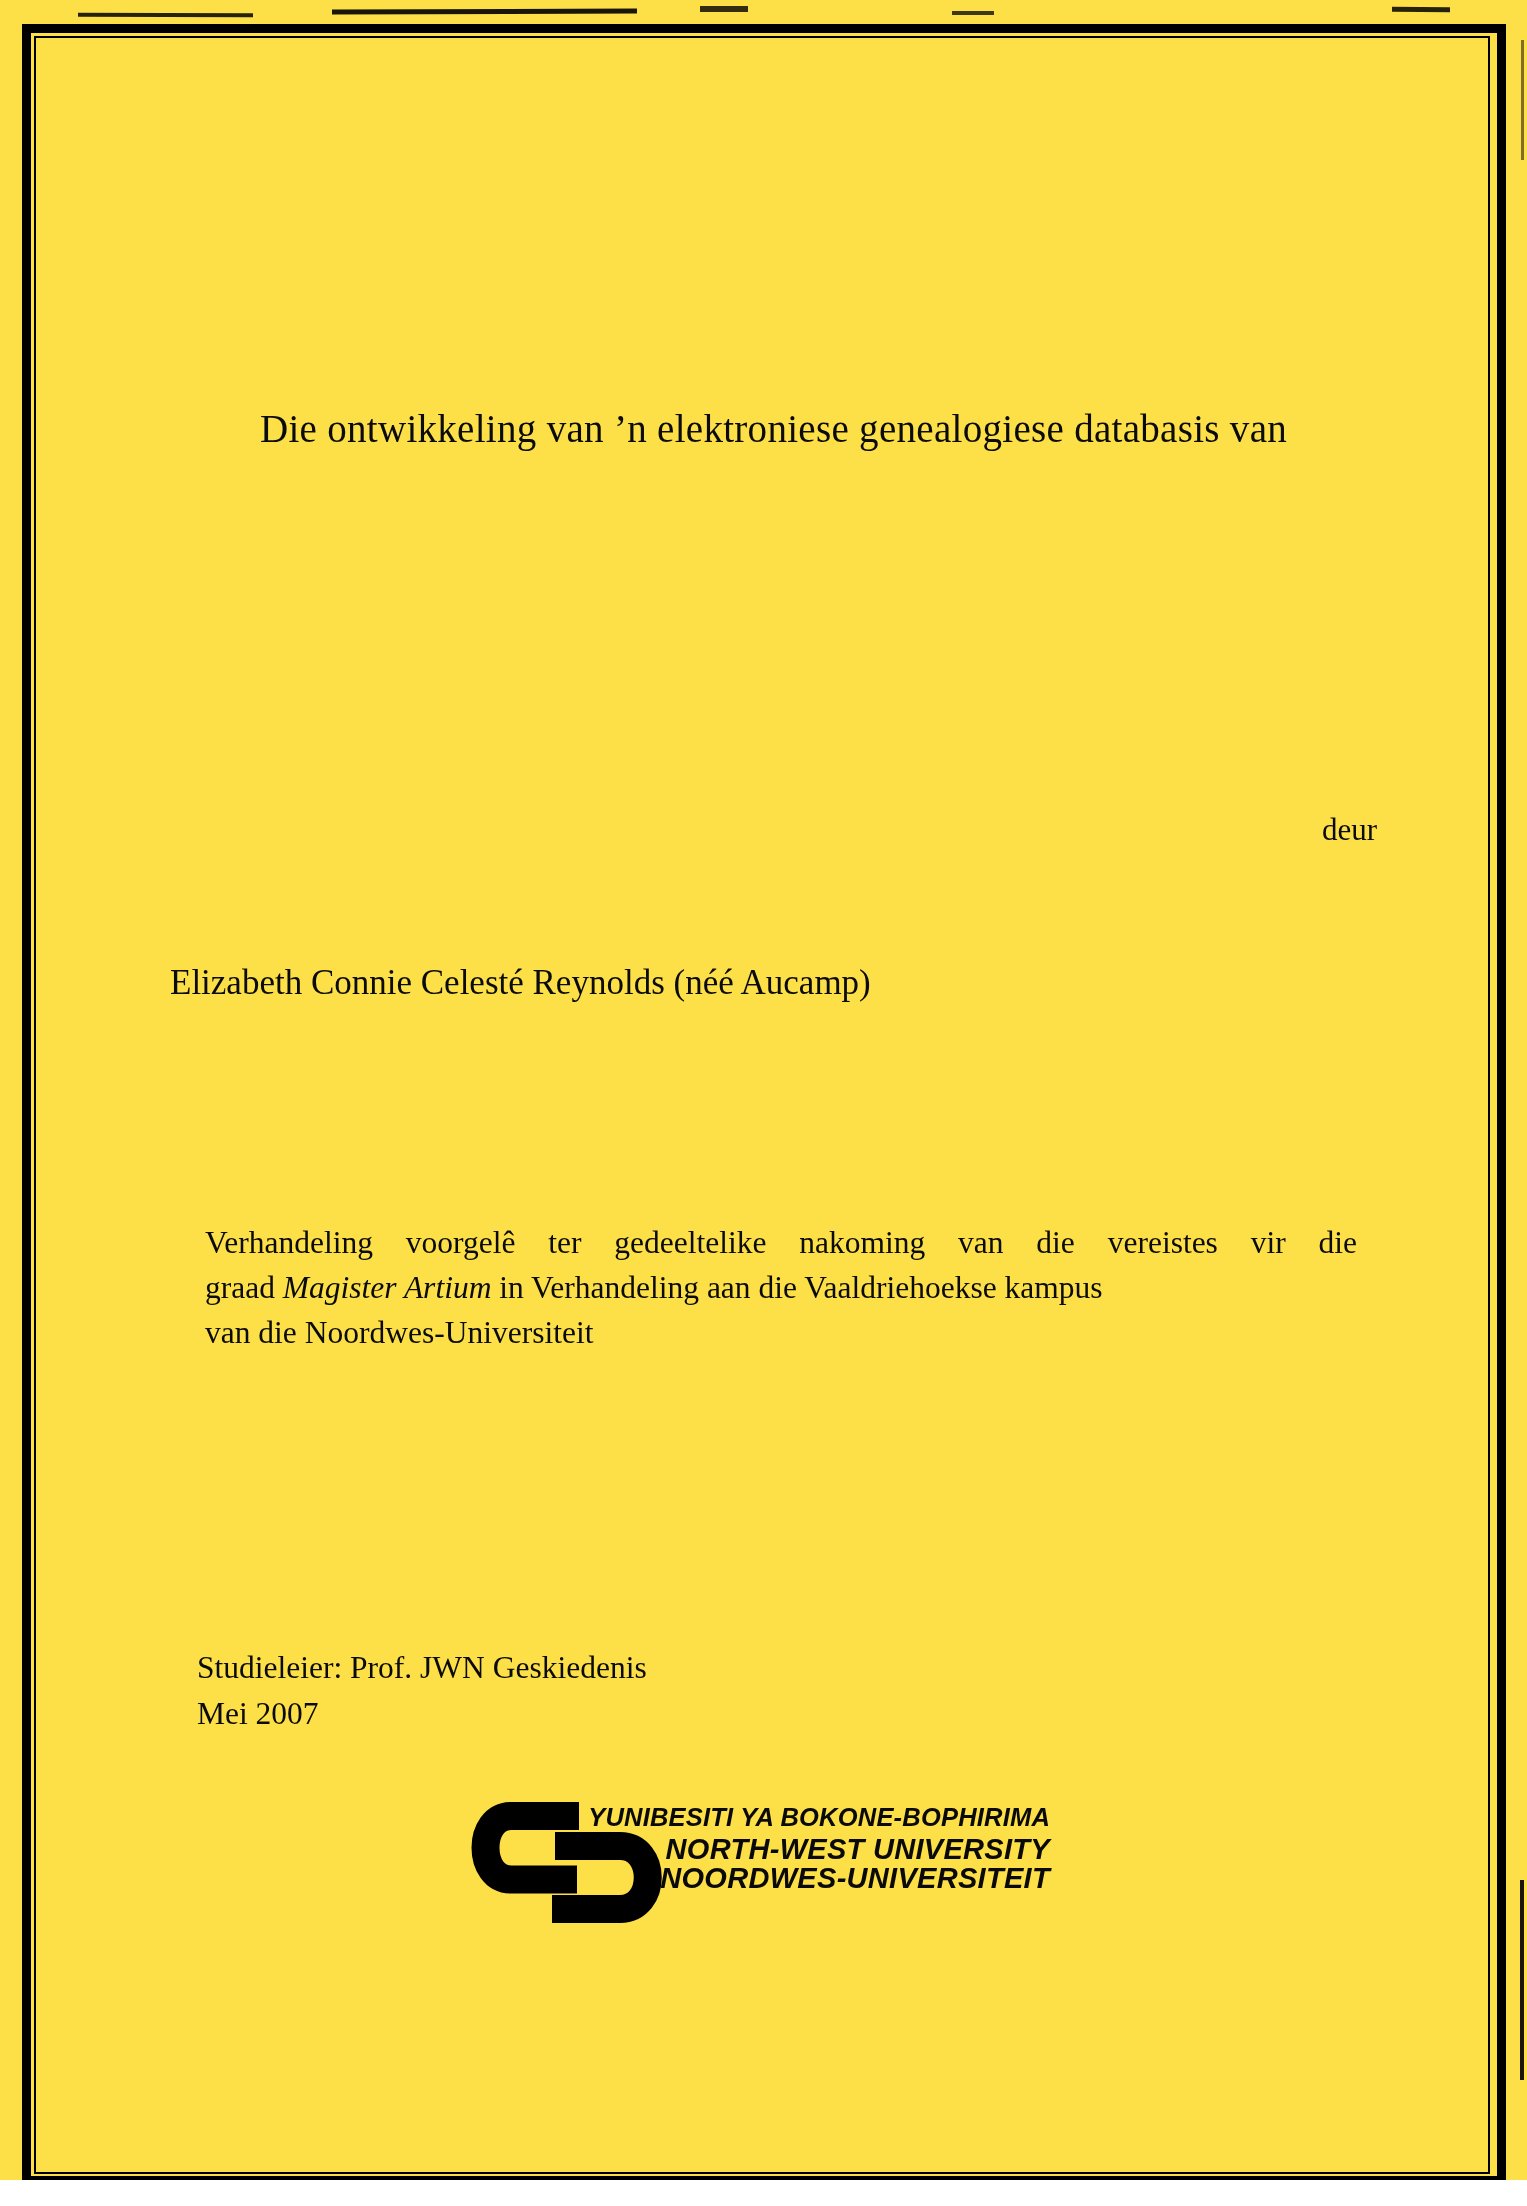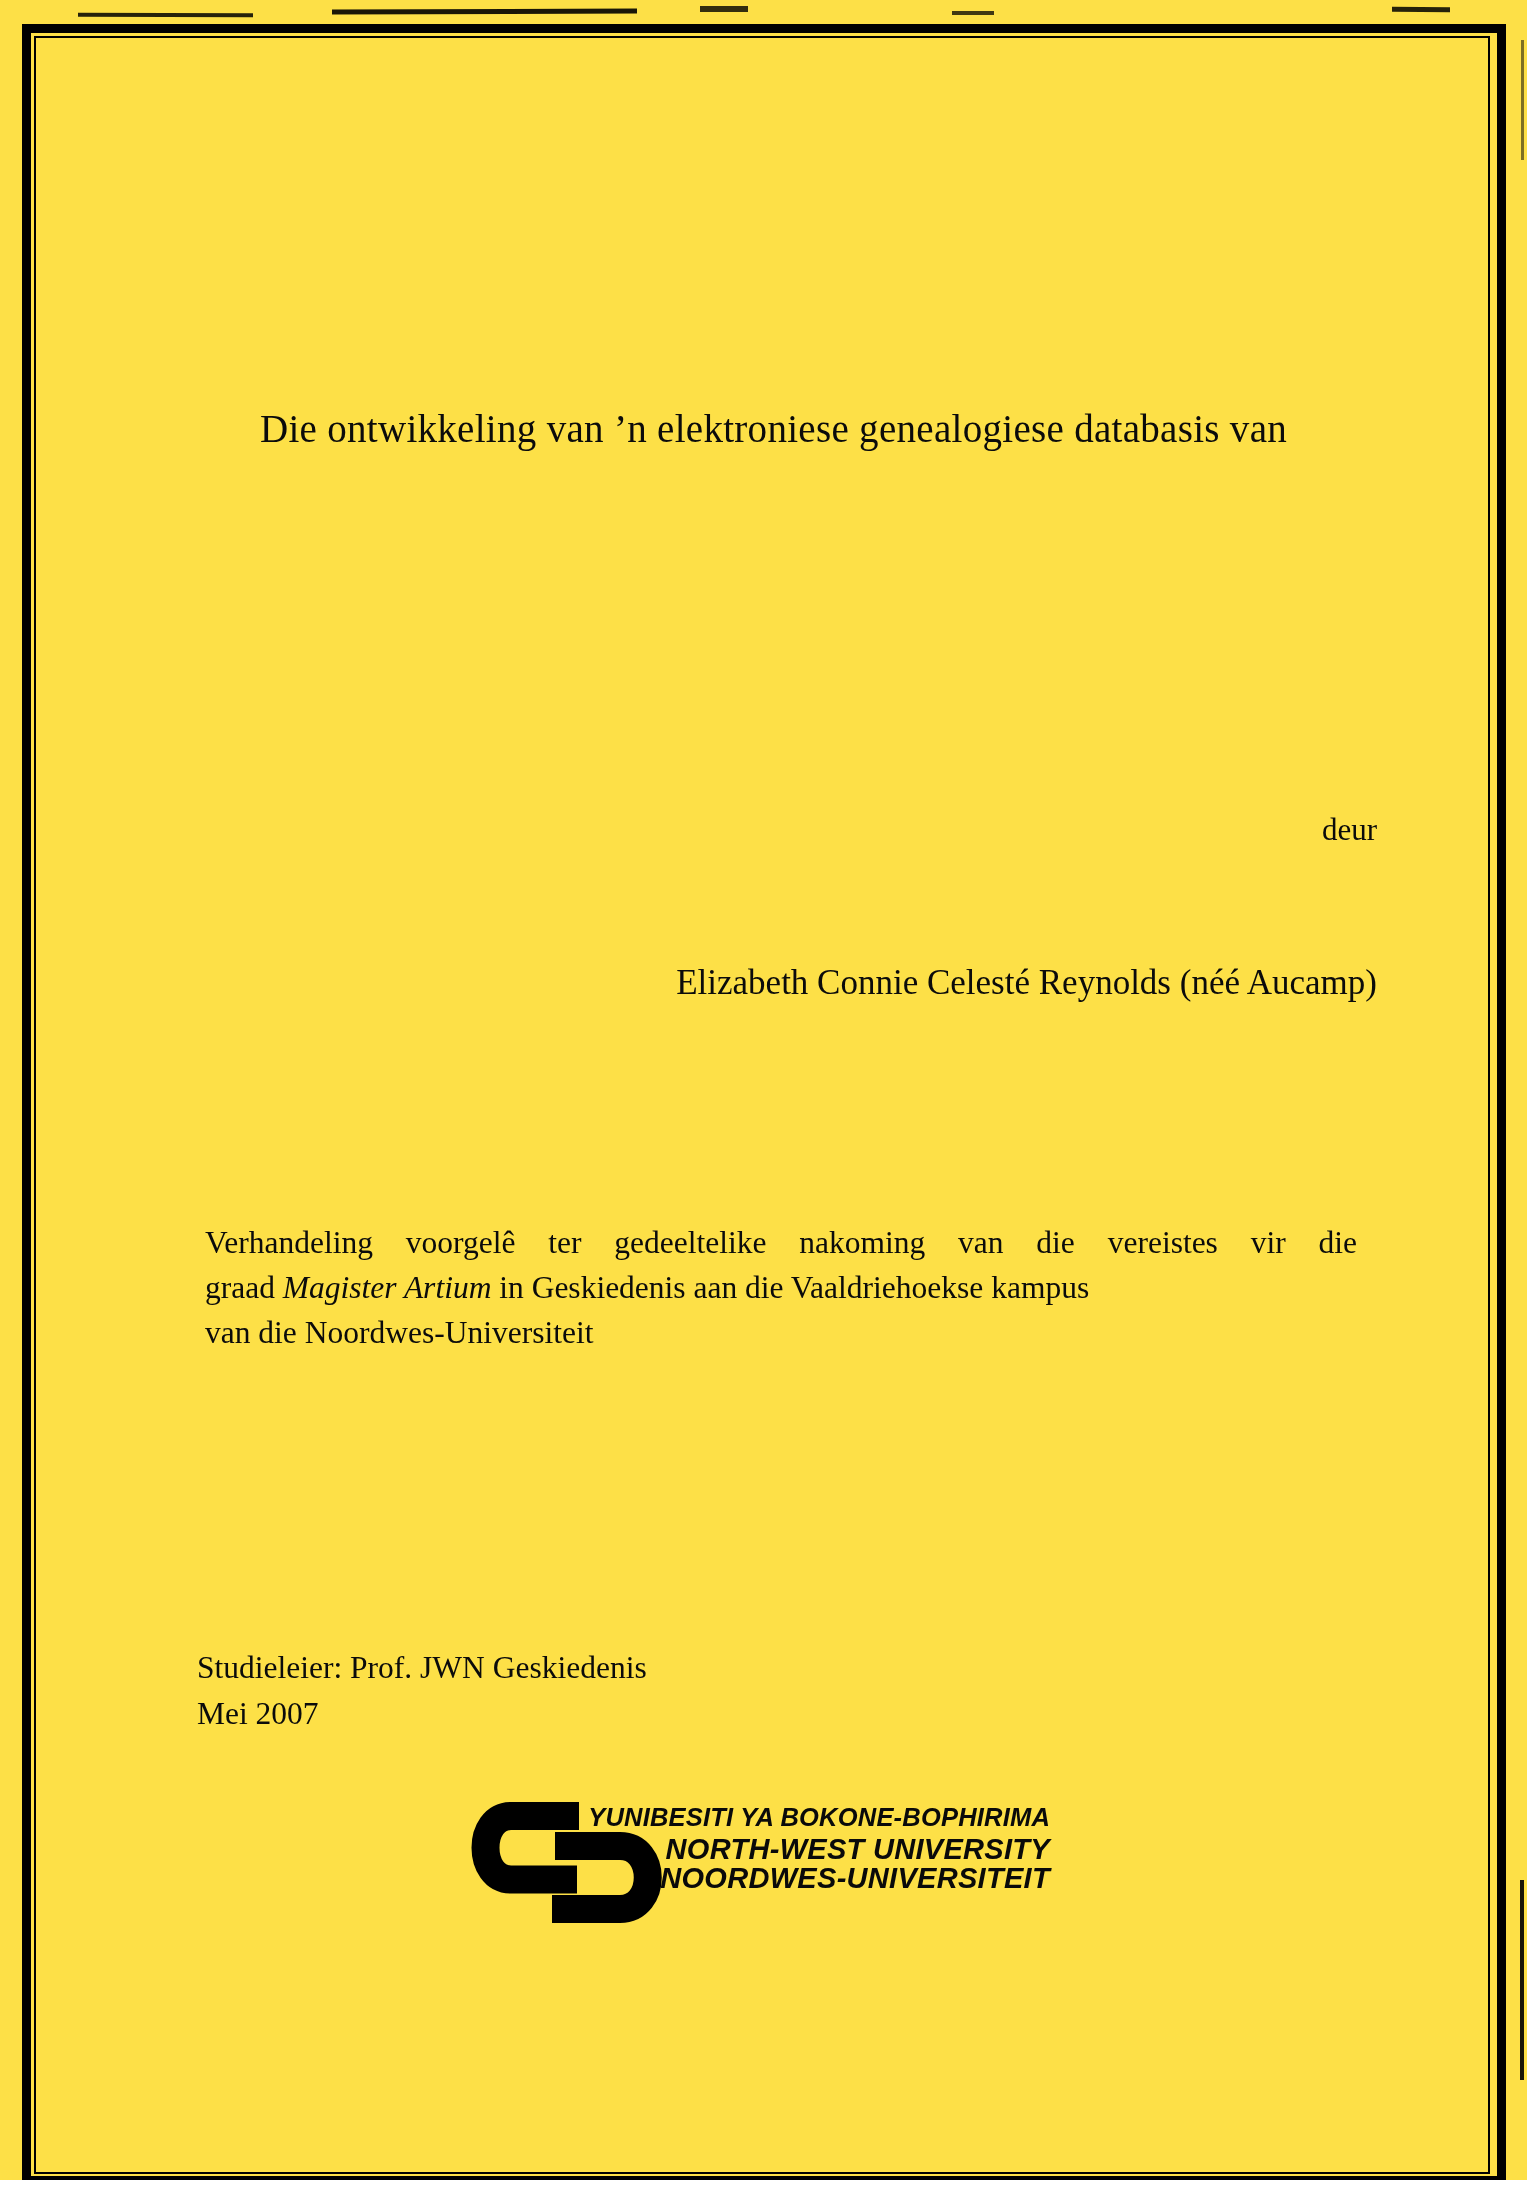--- a/index.html
+++ b/index.html
@@ -53,21 +53,21 @@
   .byline {
     position: absolute;
     left: 170px; right: 150px; top: 812px;
     text-align: right;
     font-size: 31px;
     line-height: 36px;
   }
   .author {
     position: absolute;
     left: 170px; right: 150px; top: 962px;
-    text-align: right;
+    text-align: left;
     font-size: 35px;
     line-height: 42px;
   }
   .declaration {
     position: absolute;
     left: 205px; top: 1220px;
     width: 1152px;
     font-size: 31.5px;
     line-height: 45px;
   }
@@ -131,21 +131,21 @@
   <div class="title-block">
     <div>Die ontwikkeling van ’n elektroniese genealogiese databasis van</div>
   </div>
 
   <div class="byline">deur</div>
 
   <div class="author">Elizabeth Connie Celesté Reynolds (néé Aucamp)</div>
 
   <div class="declaration">
     <div class="decl-justified">Verhandeling voorgelê ter gedeeltelike nakoming van die vereistes vir die</div>
-    <div><span>graad </span><span class="italic">Magister Artium</span><span> in Geskiedenis aan die Vaaldriehoekse kampus</span></div>
+    <div><span>graad </span><span class="italic">Magister Artium</span><span> in Verhandeling aan die Vaaldriehoekse kampus</span></div>
     <div>van die Noordwes-Universiteit</div>
   </div>
 
   <div class="supervisor-block">
     <div>Studieleier: Prof. JWN Geskiedenis</div>
     <div>Mei 2007</div>
   </div>
 
   <div class="logo">
     <svg class="logo-mark" viewBox="0 0 200 125" xmlns="http://www.w3.org/2000/svg" aria-hidden="true">

